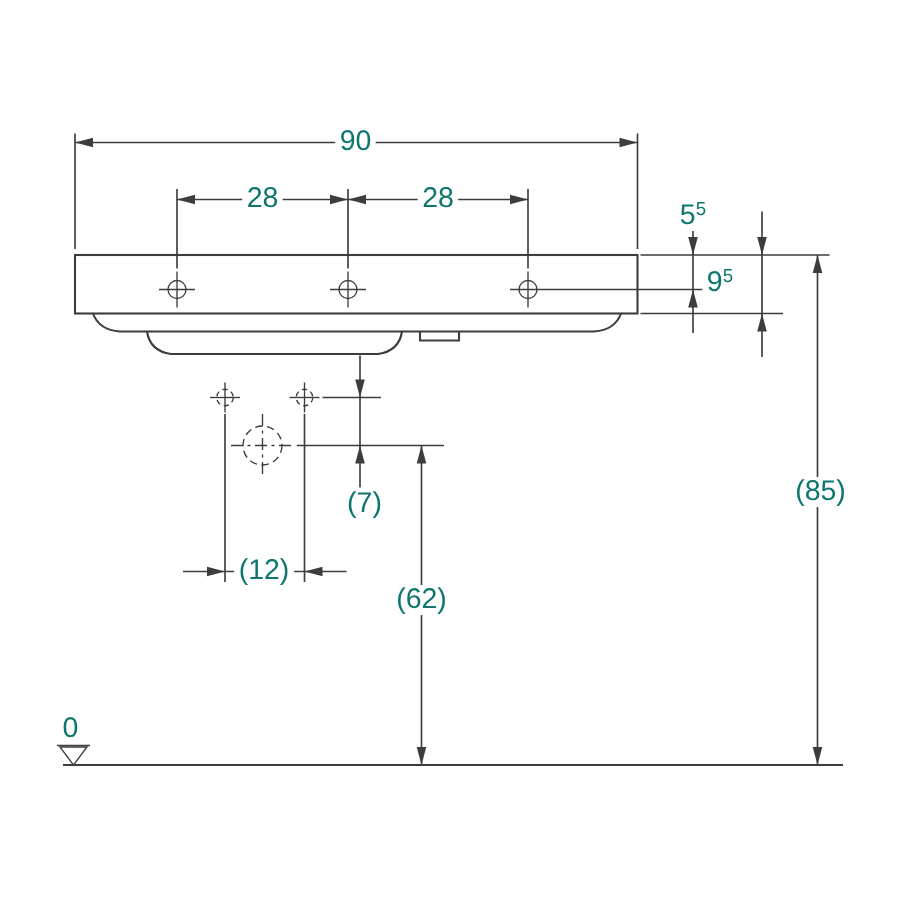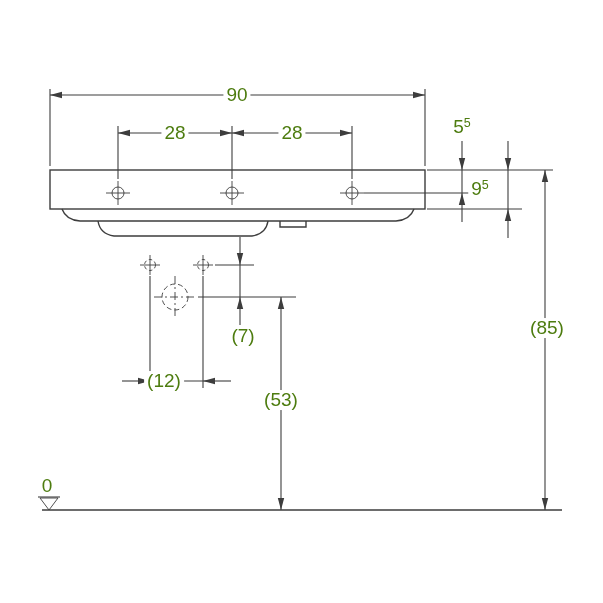--- a/index.html
+++ b/index.html
@@ -25,21 +25,21 @@
   .face { stroke: #3d3d3d; stroke-width: 1.4; fill: #ffffff; }
   .thin { stroke: #3d3d3d; stroke-width: 0.9; fill: none; }
   .arr  { fill: #3d3d3d; stroke: none; }
   .label {
     position: absolute;
     transform: translate(-50%, -50%);
     background: #ffffff;
     padding: 0 3px;
     font-size: 19px;
     line-height: 1.05;
-    color: #4d7c0f;
+    color: #0f766e;
     white-space: nowrap;
   }
   .label .sup {
     font-size: 12.5px;
     position: relative;
     top: -0.45em;
   }
 </style>
 </head>
 <body>
@@ -168,23 +168,23 @@
       <line class="ln" x1="38" y1="497" x2="60" y2="497"></line>
       <polygon class="thin" points="40,498 58,498 49,510" fill="#ffffff"></polygon>
     </g>
 
   </svg>
 
   <span class="label" style="left:237px; top:95px">90</span>
   <span class="label" style="left:175px; top:133px">28</span>
   <span class="label" style="left:292px; top:133px">28</span>
 
-  <span class="label" style="left:462px; top:127px"><span>5</span><span class="sup">5</span></span>
+  <span class="label" style="left:462px; top:144px"><span>5</span><span class="sup">5</span></span>
 
   <span class="label" style="left:480px; top:189px"><span>9</span><span class="sup">5</span></span>
 
   <span class="label" style="left:243px; top:336px">(7)</span>
-  <span class="label" style="left:164px; top:381px">(12)</span>
-  <span class="label" style="left:281px; top:400px">(53)</span>
+  <span class="label" style="left:176px; top:381px">(12)</span>
+  <span class="label" style="left:281px; top:400px">(62)</span>
   <span class="label" style="left:547px; top:328px">(85)</span>
   <span class="label" style="left:47px;  top:486px">0</span>
 
 </div>
 
 </body></html>

